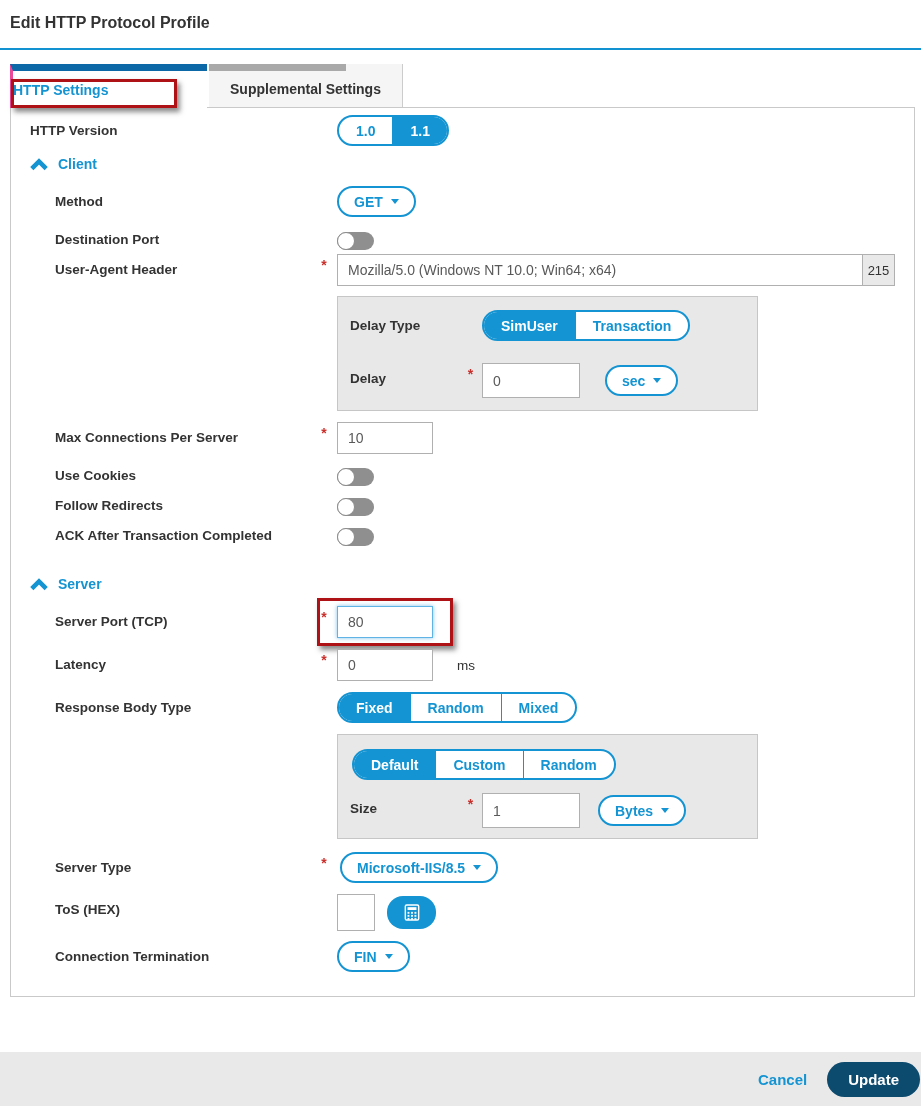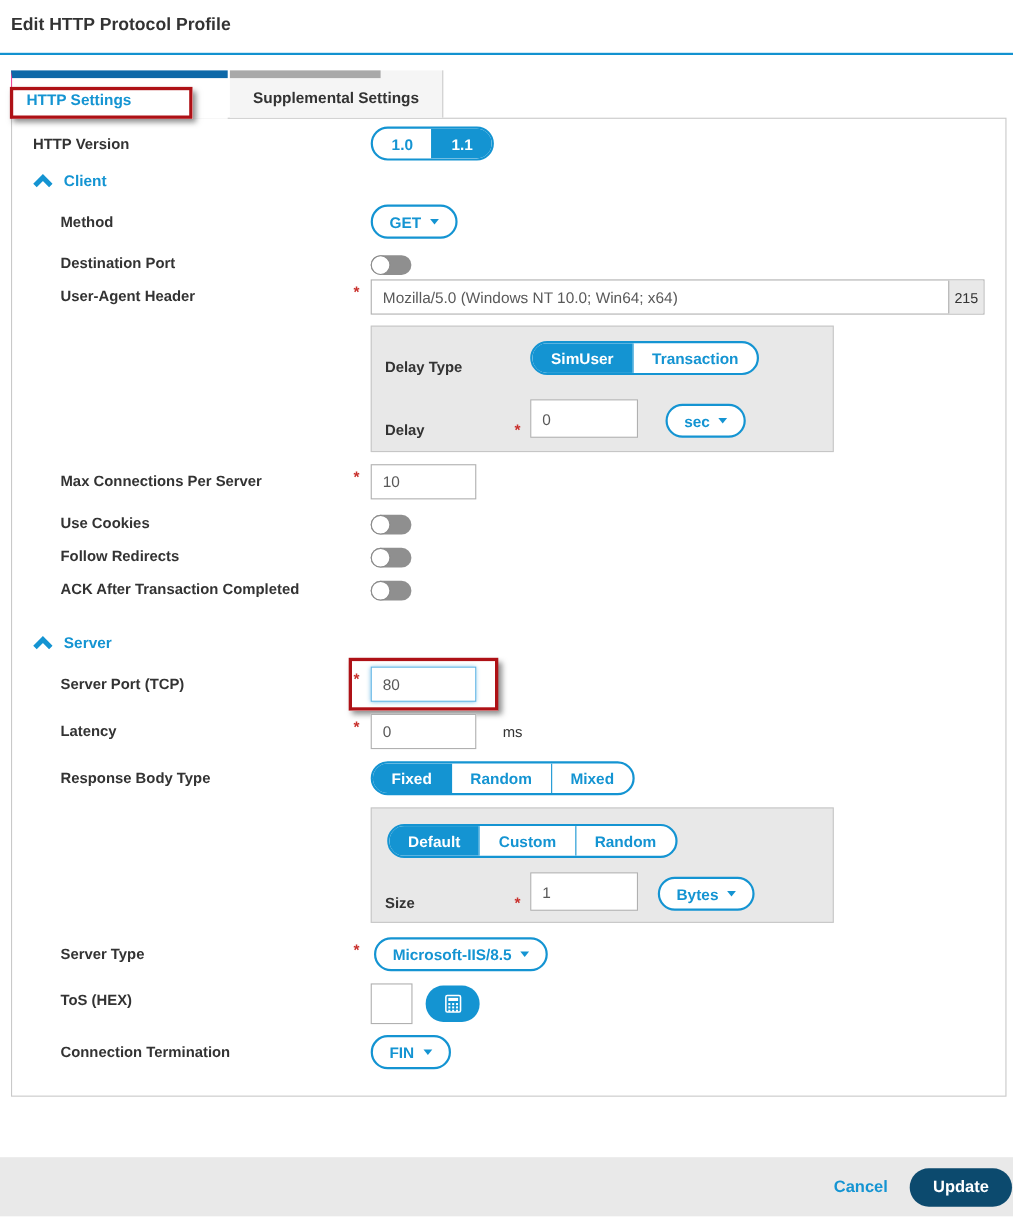--- a/index.html
+++ b/index.html
@@ -8,23 +8,23 @@
     font-family:"Liberation Sans", sans-serif;
     background:#fff; color:#333; position:relative; overflow:hidden;
   }
   .page-title { font-size:16px; font-weight:700; color:#333; padding:14px 0 0 10px; }
   .title-rule { border:none; border-top:2px solid #1292d0; margin-top:16px; }
 
   
   .tabs { display:flex; margin:14px 0 0 10px; height:43px; position:relative; z-index:2; }
   .tab { font-size:14px; font-weight:700; cursor:default; }
   .tab.active {
-    width:197px; border-top:7px solid #0d68a8; border-left:1px solid #ec4899;
+    width:197px; border-top:7px solid #0d68a8; border-left:3px solid #ec4899;
     background:#fff; color:#1494d2; display:flex; align-items:center;
-    padding-left:13px; position:relative; margin-bottom:-1px;
+    position:relative; margin-bottom:-1px;
   }
   .tab.inactive {
     width:194px; margin-left:2px; background:#f5f5f5; color:#333;
     border-right:1px solid #ccc; position:relative; display:flex;
     align-items:center; justify-content:center; padding-top:7px;
   }
   .tab.inactive::before {
     content:""; position:absolute; top:0; left:0; width:137px; height:7px; background:#a9a9a9;
   }
   .annotation { border:3px solid #ae1116; box-shadow:3px 4px 5px rgba(45,45,45,0.55); position:absolute; pointer-events:none; }
@@ -78,21 +78,21 @@
   .ua-wrap .inp { width:100%; padding-right:42px; }
   .suffix {
     position:absolute; top:1px; right:1px; width:32px; height:30px; background:#e9e9e9;
     border-left:1px solid #b0b0b0; display:flex; align-items:center; justify-content:center;
     font-size:13px; color:#333;
   }
   .unit-text { padding-top:9px; margin-left:24px; font-size:13.5px; color:#333; }
 
   
   .gray-panel { margin-left:326px; width:421px; background:#e8e8e8; border:1px solid #c6c6c6; }
-  .gray-panel .p-row { display:flex; align-items:flex-end; }
+  .gray-panel .p-row { display:flex; align-items:flex-start; }
   .p-lbl { width:121px; padding:8px 0 0 12px; font-size:13.5px; font-weight:600; color:#333; }
   .p-req { width:23px; text-align:center; padding-top:3px; font-size:14px; font-weight:700; color:#c9302c; }
 
   .annotation.port-box { left:306px; top:-8px; width:136px; height:48px; }
 
   .calc-btn {
     width:49px; height:33px; border:none; border-radius:16px; background:#1494d2;
     margin:2px 0 0 12px; display:inline-flex; align-items:center; justify-content:center; cursor:pointer;
   }
 

